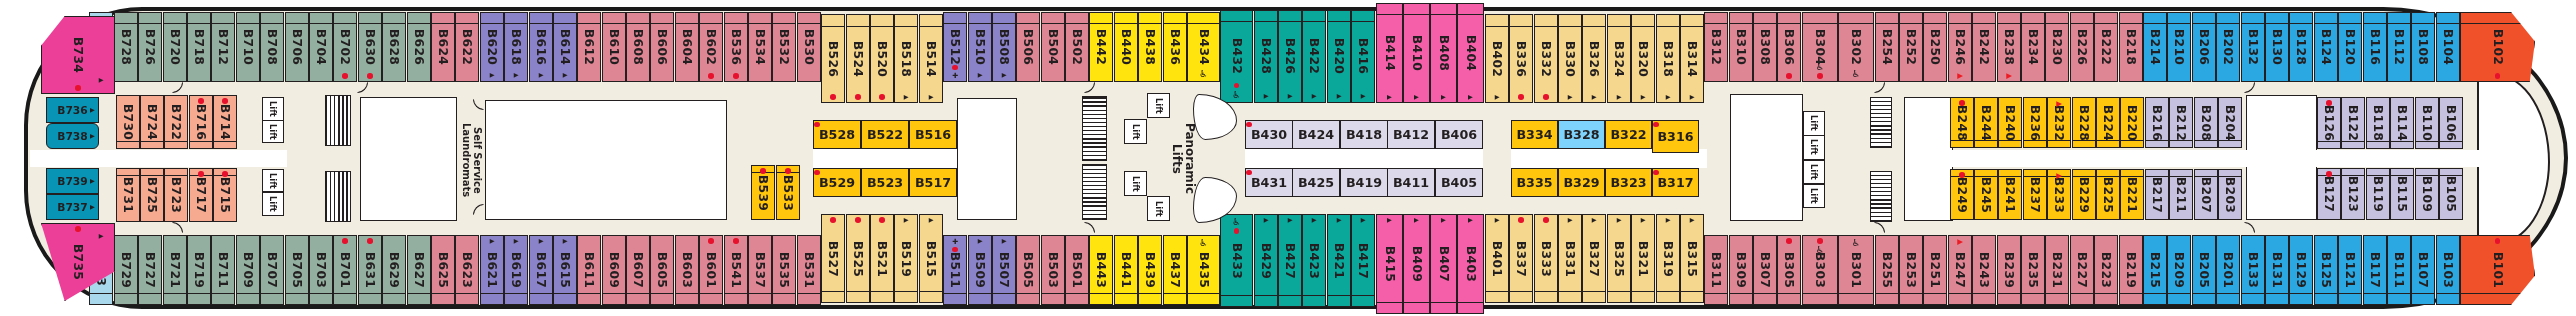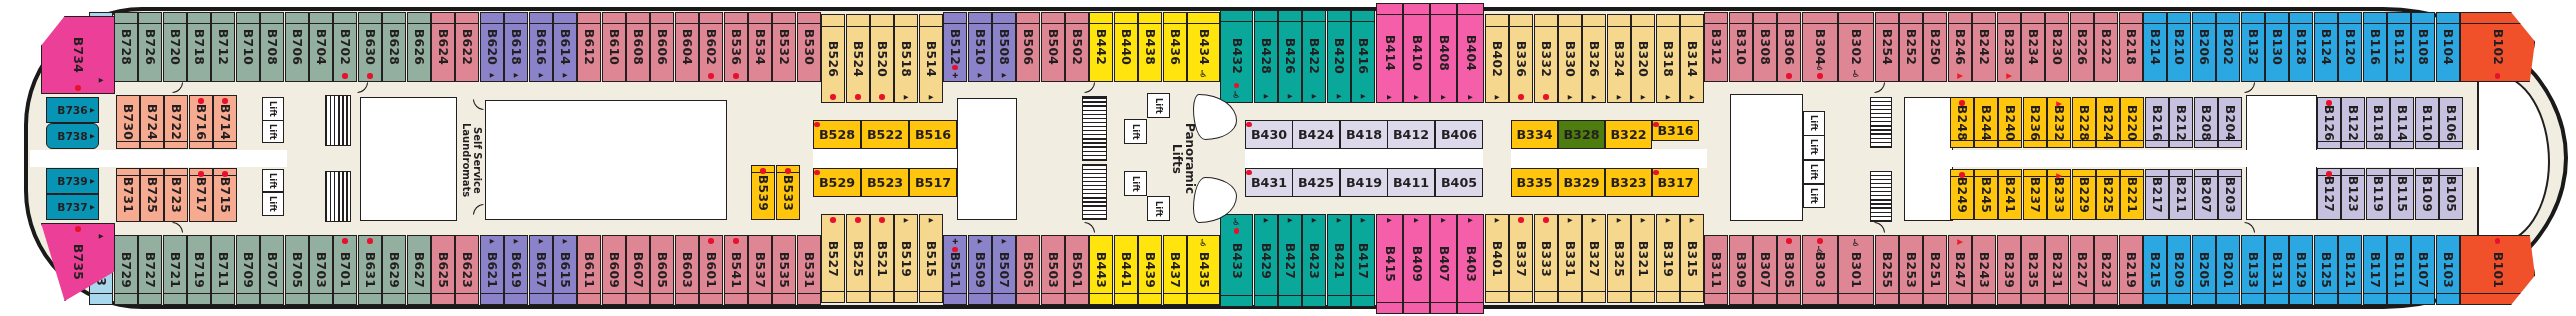--- a/index.html
+++ b/index.html
@@ -1061,27 +1061,27 @@
       </div>
       <div class="cabin hc" style="left: 1387px; top: 168px; width: 48px; height: 28.5px; background: rgb(219, 217, 234);">
         <span class="lab">B411</span>
       </div>
       <div class="cabin hc" style="left: 1435px; top: 168px; width: 48px; height: 28.5px; background: rgb(219, 217, 234);">
         <span class="lab">B405</span>
       </div>
       <div class="cabin hc" style="left: 1511px; top: 120px; width: 47px; height: 28.5px; background: rgb(255, 198, 13);">
         <span class="lab">B334</span>
       </div>
-      <div class="cabin hc" style="left: 1558px; top: 120px; width: 47px; height: 28.5px; background: #4d7c0f;">
+      <div class="cabin hc" style="left: 1558px; top: 120px; width: 47px; height: 28.5px; background: #7dd3fc;">
         <span class="lab">B328</span>
       </div>
       <div class="cabin hc" style="left: 1605px; top: 120px; width: 47px; height: 28.5px; background: rgb(255, 198, 13);">
         <span class="lab">B322</span>
       </div>
-      <div class="cabin hc" style="left: 1652px; top: 120px; width: 47px; height: 21px; background: rgb(255, 198, 13);">
+      <div class="cabin hc" style="left: 1652px; top: 120px; width: 47px; height: 33px; background: rgb(255, 198, 13);">
         <span class="lab">B316</span>
         <span class="mk mk-top">
           <span class="m-d"></span>
         </span>
       </div>
       <div class="cabin hc" style="left: 1511px; top: 168px; width: 47px; height: 28.5px; background: rgb(255, 198, 13);">
         <span class="lab">B335</span>
       </div>
       <div class="cabin hc" style="left: 1558px; top: 168px; width: 47px; height: 28.5px; background: rgb(255, 198, 13);">
         <span class="lab">B329</span>

